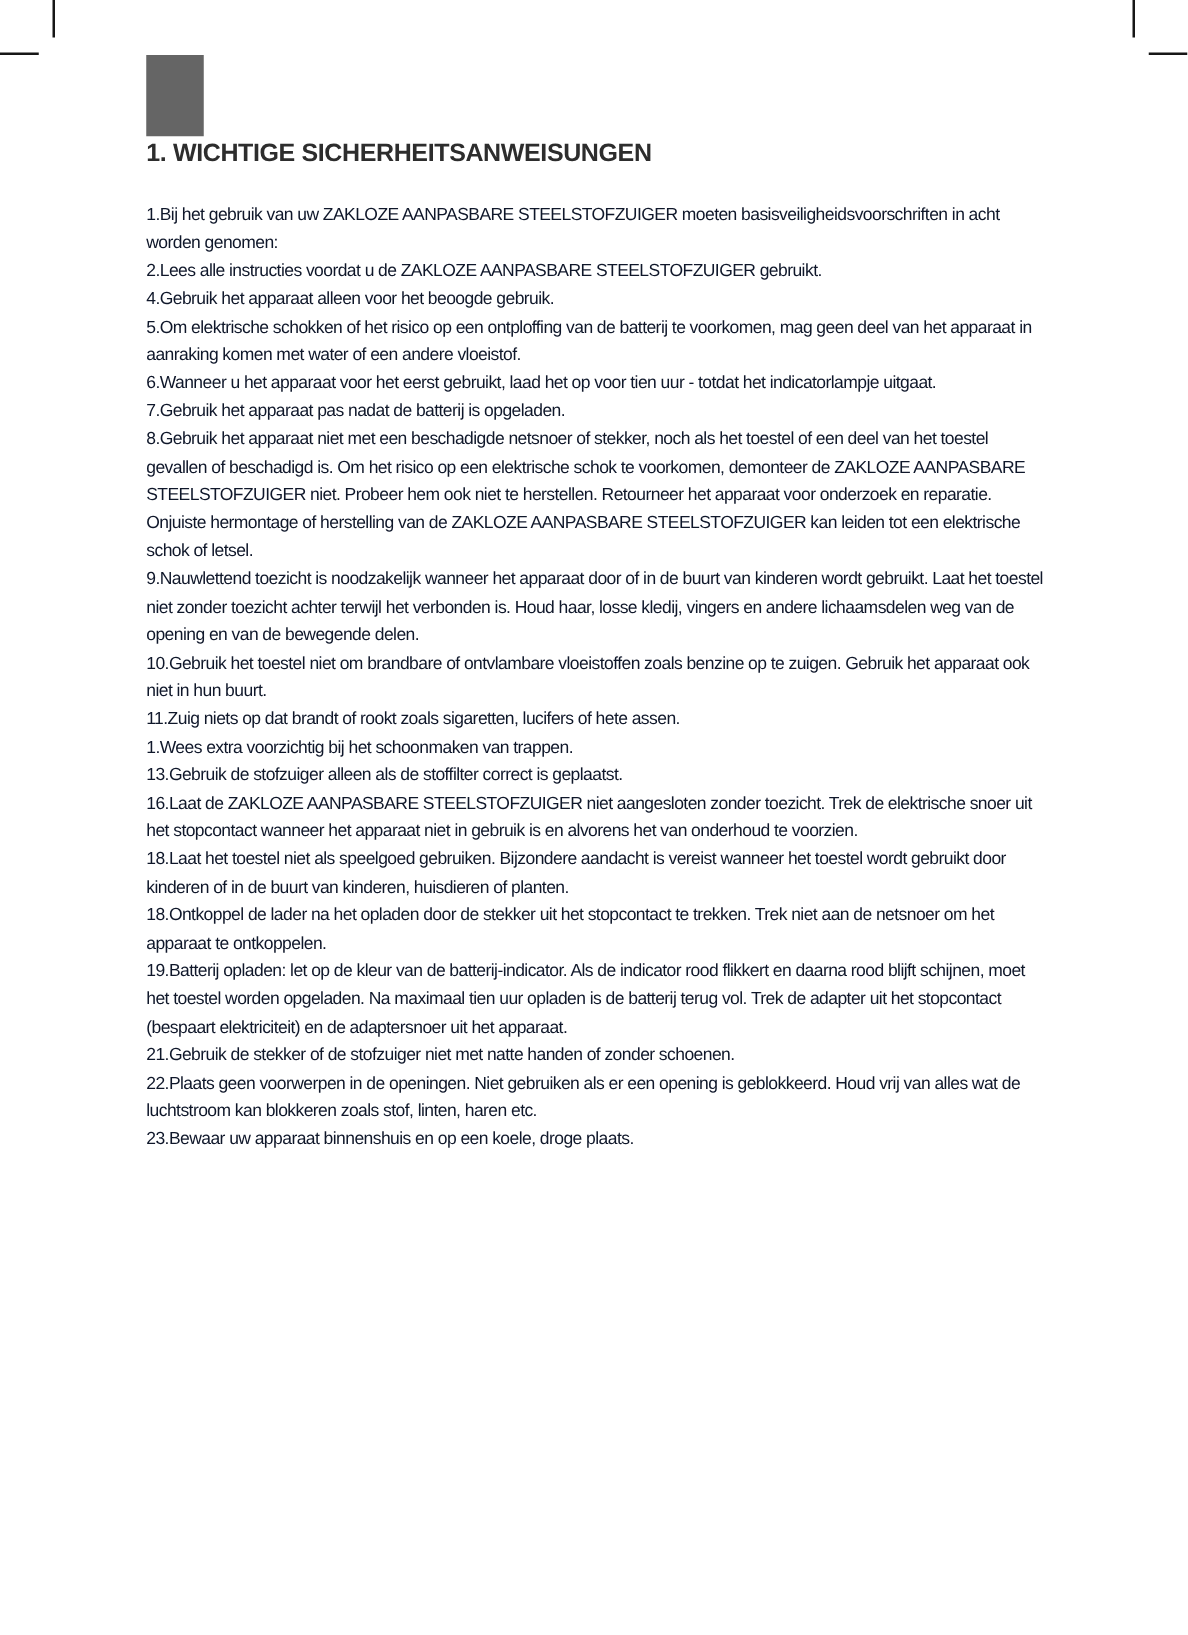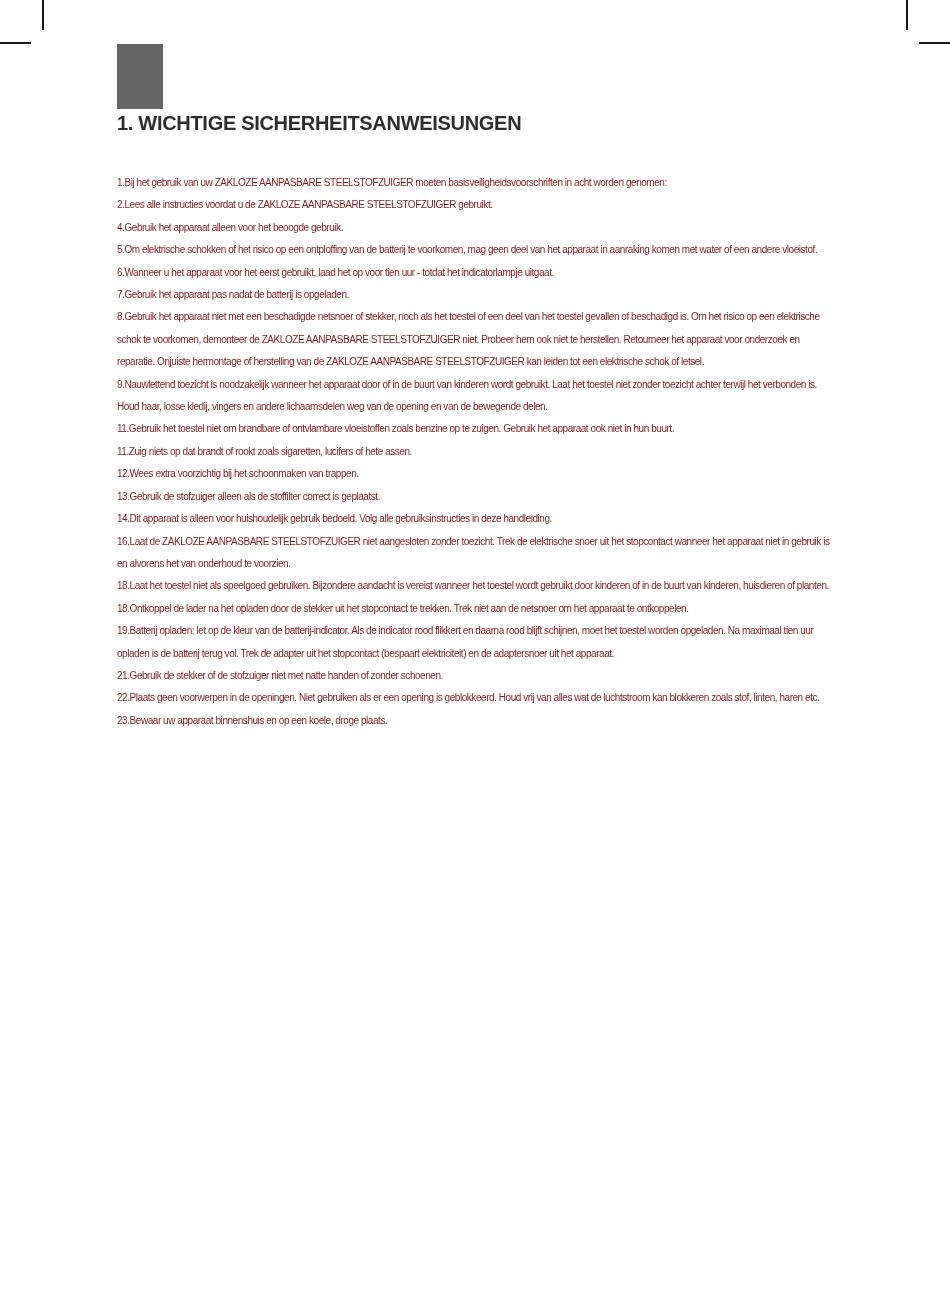--- a/index.html
+++ b/index.html
@@ -49,26 +49,26 @@
     margin: 0;
     font-size: 20px;
     font-weight: bold;
     letter-spacing: -0.3px;
     color: #2d2d2d;
   }
 
   .instructions {
     position: absolute;
     left: 117px;
-    top: 172px;
+    top: 160px;
     width: 722px;
-    font-size: 10px;
+    font-size: 14px;
     line-height: 22.4px;
     letter-spacing: -0.45px;
-    color: #7f1d1d;
+    color: #0f172a;
   }
   .instruction { margin: 0; }
 
   .note-row {
     position: absolute;
     left: 128px;
     top: 1124px;
     display: flex;
   }
   .note-block {
@@ -114,25 +114,24 @@
 
   <div class="instructions">
       <p class="instruction">1.Bij het gebruik van uw ZAKLOZE AANPASBARE STEELSTOFZUIGER moeten basisveiligheidsvoorschriften in acht worden genomen:</p>
       <p class="instruction">2.Lees alle instructies voordat u de ZAKLOZE AANPASBARE STEELSTOFZUIGER gebruikt.</p>
       <p class="instruction">4.Gebruik het apparaat alleen voor het beoogde gebruik.</p>
       <p class="instruction">5.Om elektrische schokken of het risico op een ontploffing van de batterij te voorkomen, mag geen deel van het apparaat in aanraking komen met water of een andere vloeistof.</p>
       <p class="instruction">6.Wanneer u het apparaat voor het eerst gebruikt, laad het op voor tien uur - totdat het indicatorlampje uitgaat.</p>
       <p class="instruction">7.Gebruik het apparaat pas nadat de batterij is opgeladen.</p>
       <p class="instruction">8.Gebruik het apparaat niet met een beschadigde netsnoer of stekker, noch als het toestel of een deel van het toestel gevallen of beschadigd is. Om het risico op een elektrische schok te voorkomen, demonteer de ZAKLOZE AANPASBARE STEELSTOFZUIGER niet. Probeer hem ook niet te herstellen. Retourneer het apparaat voor onderzoek en reparatie. Onjuiste hermontage of herstelling van de ZAKLOZE AANPASBARE STEELSTOFZUIGER kan leiden tot een elektrische schok of letsel.</p>
       <p class="instruction">9.Nauwlettend toezicht is noodzakelijk wanneer het apparaat door of in de buurt van kinderen wordt gebruikt. Laat het toestel niet zonder toezicht achter terwijl het verbonden is. Houd haar, losse kledij, vingers en andere lichaamsdelen weg van de opening en van de bewegende delen.</p>
-      <p class="instruction">11.Gebruik het toestel niet om brandbare of ontvlambare vloeistoffen zoals benzine op te zuigen. Gebruik het apparaat ook niet in hun buurt.</p>
+      <p class="instruction">10.Gebruik het toestel niet om brandbare of ontvlambare vloeistoffen zoals benzine op te zuigen. Gebruik het apparaat ook niet in hun buurt.</p>
       <p class="instruction">11.Zuig niets op dat brandt of rookt zoals sigaretten, lucifers of hete assen.</p>
-      <p class="instruction">12.Wees extra voorzichtig bij het schoonmaken van trappen.</p>
+      <p class="instruction">1.Wees extra voorzichtig bij het schoonmaken van trappen.</p>
       <p class="instruction">13.Gebruik de stofzuiger alleen als de stoffilter correct is geplaatst.</p>
-      <p class="instruction">14.Dit apparaat is alleen voor huishoudelijk gebruik bedoeld. Volg alle gebruiksinstructies in deze handleiding.</p>
       <p class="instruction">16.Laat de ZAKLOZE AANPASBARE STEELSTOFZUIGER niet aangesloten zonder toezicht. Trek de elektrische snoer uit het stopcontact wanneer het apparaat niet in gebruik is en alvorens het van onderhoud te voorzien.</p>
       <p class="instruction">18.Laat het toestel niet als speelgoed gebruiken. Bijzondere aandacht is vereist wanneer het toestel wordt gebruikt door kinderen of in de buurt van kinderen, huisdieren of planten.</p>
       <p class="instruction">18.Ontkoppel de lader na het opladen door de stekker uit het stopcontact te trekken. Trek niet aan de netsnoer om het apparaat te ontkoppelen.</p>
       <p class="instruction">19.Batterij opladen: let op de kleur van de batterij-indicator. Als de indicator rood flikkert en daarna rood blijft schijnen, moet het toestel worden opgeladen. Na maximaal tien uur opladen is de batterij terug vol. Trek de adapter uit het stopcontact (bespaart elektriciteit) en de adaptersnoer uit het apparaat.</p>
       <p class="instruction">21.Gebruik de stekker of de stofzuiger niet met natte handen of zonder schoenen.</p>
       <p class="instruction">22.Plaats geen voorwerpen in de openingen. Niet gebruiken als er een opening is geblokkeerd. Houd vrij van alles wat de luchtstroom kan blokkeren zoals stof, linten, haren etc.</p>
       <p class="instruction">23.Bewaar uw apparaat binnenshuis en op een koele, droge plaats.</p>
     </div>
 
   <div class="note-row">

